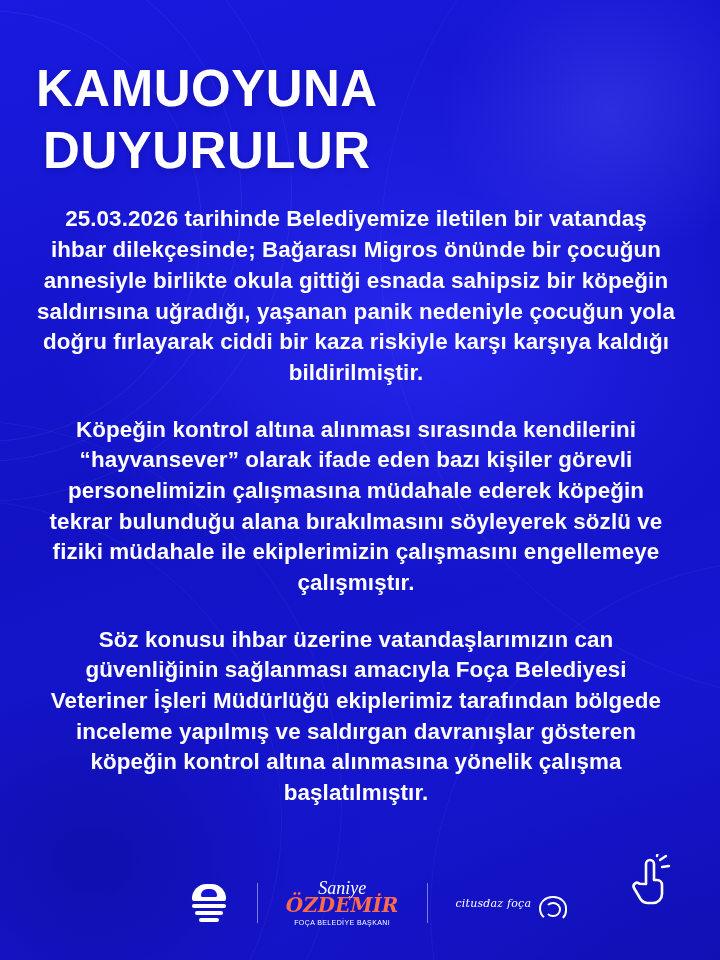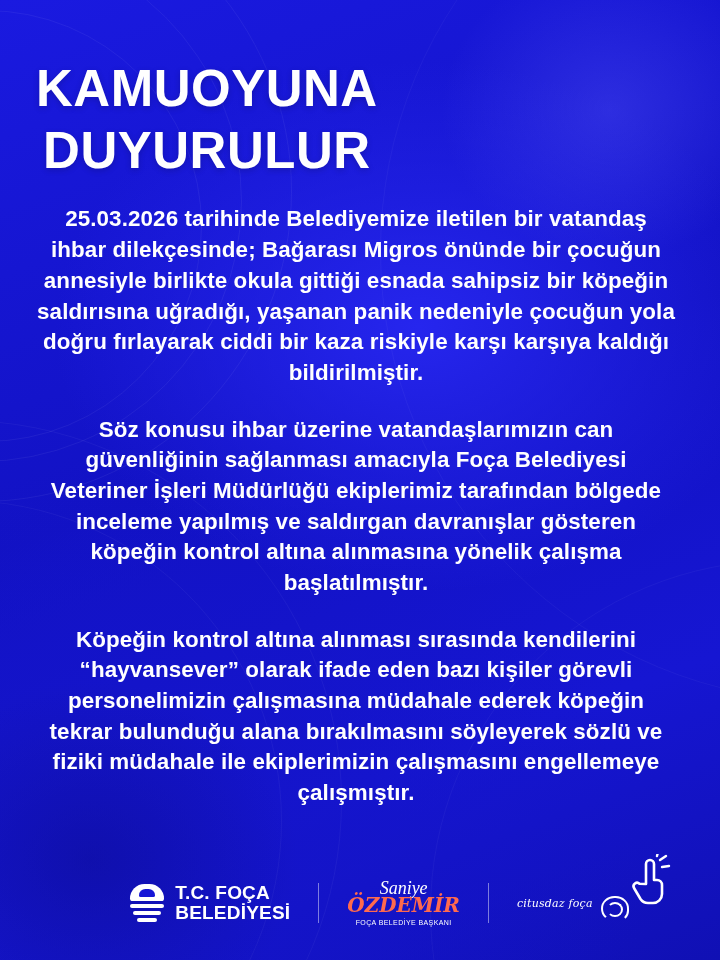--- a/index.html
+++ b/index.html
@@ -241,38 +241,34 @@
   <div class="swirl s7"></div>
 
   <div class="content">
     <div class="headline">
       <div>KAMUOYUNA</div>
       <div>DUYURULUR</div>
     </div>
 
     <div class="body-text">
       <p class="para">25.03.2026 tarihinde Belediyemize iletilen bir vatandaş ihbar dilekçesinde; Bağarası Migros önünde bir çocuğun annesiyle birlikte okula gittiği esnada sahipsiz bir köpeğin saldırısına uğradığı, yaşanan panik nedeniyle çocuğun yola doğru fırlayarak ciddi bir kaza riskiyle karşı karşıya kaldığı bildirilmiştir.</p>
+      <p class="para">Köpeğin kontrol altına alınması sırasında kendilerini “hayvansever” olarak ifade eden bazı kişiler görevli personelimizin çalışmasına müdahale ederek köpeğin tekrar bulunduğu alana bırakılmasını söyleyerek sözlü ve fiziki müdahale ile ekiplerimizin çalışmasını engellemeye çalışmıştır.</p>
       <p class="para">Söz konusu ihbar üzerine vatandaşlarımızın can güvenliğinin sağlanması amacıyla Foça Belediyesi Veteriner İşleri Müdürlüğü ekiplerimiz tarafından bölgede inceleme yapılmış ve saldırgan davranışlar gösteren köpeğin kontrol altına alınmasına yönelik çalışma başlatılmıştır.</p>
-      <p class="para">Köpeğin kontrol altına alınması sırasında kendilerini “hayvansever” olarak ifade eden bazı kişiler görevli personelimizin çalışmasına müdahale ederek köpeğin tekrar bulunduğu alana bırakılmasını söyleyerek sözlü ve fiziki müdahale ile ekiplerimizin çalışmasını engellemeye çalışmıştır.</p>
     </div>
   </div>
 
   <div class="footer">
     <div class="logo-group">
       <div class="logo-main">
         <span class="logo-mark">
           <span class="crest"></span>
           <span class="wave w1"></span>
           <span class="wave w2"></span>
           <span class="wave w3"></span>
         </span>
-        <span class="logo-text">
-          <div class="l1">T.C. FOÇA</div>
-          <div class="l2">BELEDİYESİ</div>
-        </span>
       </div>
 
       <div class="divider"></div>
 
       <div class="sign-block">
         <div class="sign-name">Saniye</div>
         <div class="sign-sur">ÖZDEMİR</div>
         <div class="sign-role">FOÇA BELEDİYE BAŞKANI</div>
       </div>
 

